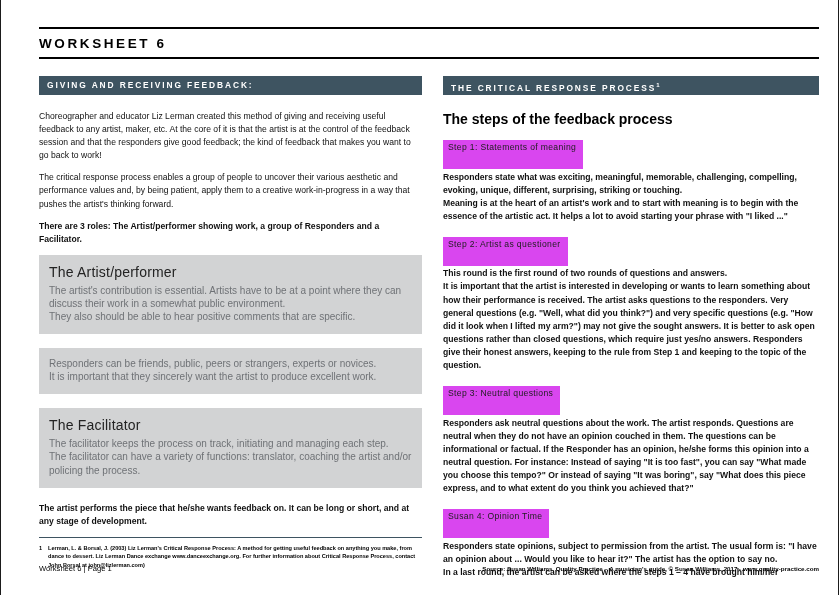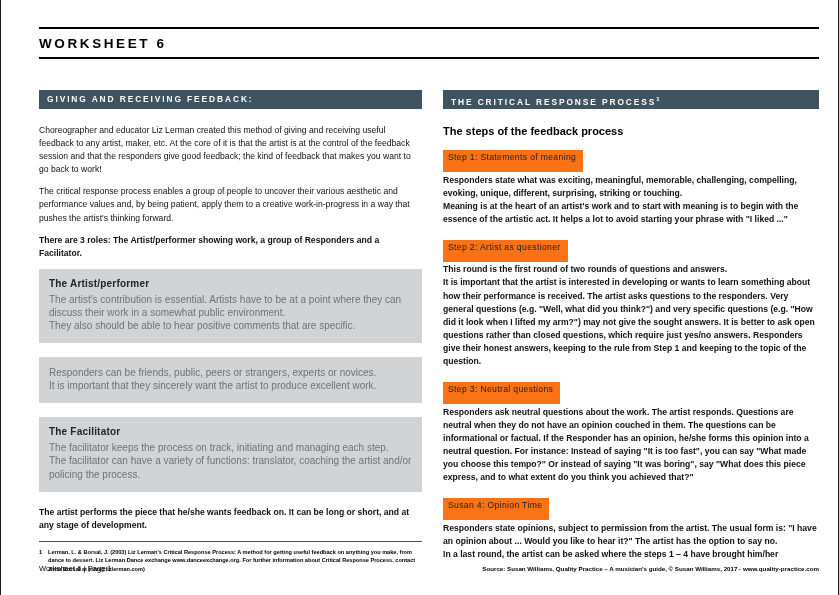--- a/index.html
+++ b/index.html
@@ -43,21 +43,21 @@
     padding: 7px 0 6px 0;
     color: #000000;
   }
   .title-rule-bottom {
     border-top: 2.6px solid #000000;
   }
 
   
   .columns {
     display: flex;
-    margin-top: 31px;
+    margin-top: 17px;
     justify-content: center;
   }
   .col-left {
     width: 383px;
     flex: 0 0 383px;
   }
   .col-gap {
     width: 21px;
     flex: 0 0 21px;
   }
@@ -100,47 +100,47 @@
   }
 
   
   .role-box {
     background: #d2d3d4;
     padding: 9px 10px 11px 10px;
     margin-bottom: 14px;
     box-sizing: border-box;
   }
   .role-title {
-    font-size: 10px;
-    font-weight: bold;
+    font-size: 14px;
+    font-weight: normal;
     color: #232323;
     margin-bottom: 4px;
     letter-spacing: 0.2px;
   }
   .role-line {
     font-size: 10px;
     line-height: 13.1px;
     color: #6f7276;
   }
 
   
   .steps-heading {
-    font-size: 11px;
+    font-size: 14px;
     font-weight: bold;
     color: #000000;
     margin-top: 16px;
     margin-bottom: 9px;
   }
   .step-chip {
     display: inline-block;
-    background: #f97316;
+    background: #d946ef;
     color: #1d1d1d;
     font-size: 8.6px;
     letter-spacing: 0.35px;
-    padding: 2px 7px 10px 5px;
+    padding: 2px 7px 17px 5px;
     margin-bottom: 1.5px;
   }
   .step-body {
     font-size: 8.6px;
     line-height: 13.1px;
     color: #111111;
     font-weight: bold;
     margin: 0 0 10px 0;
   }
   .step-block {

